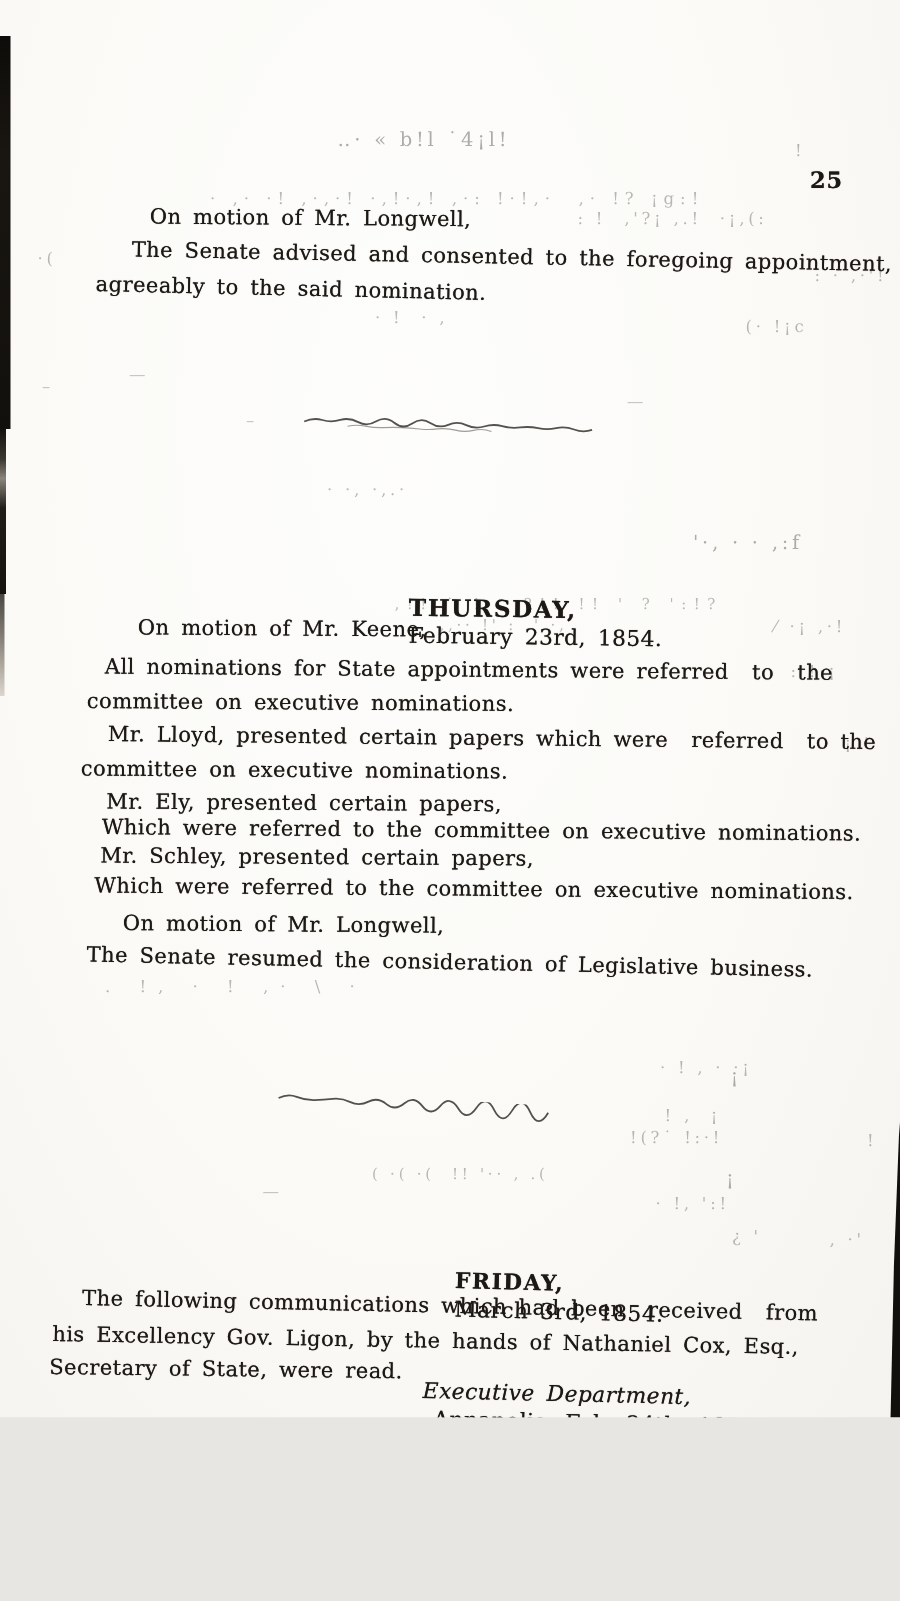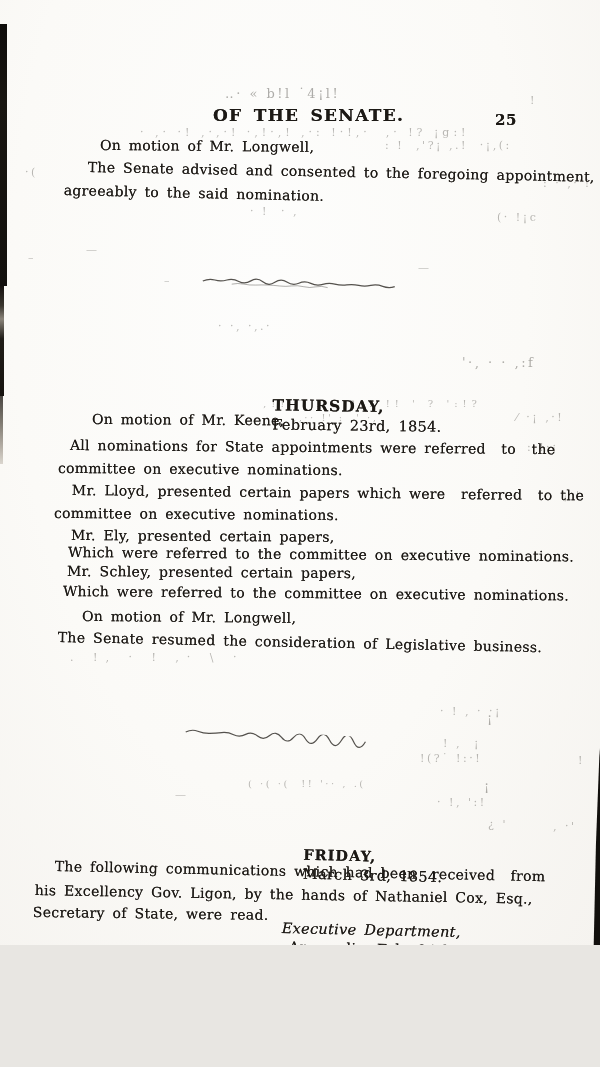--- a/index.html
+++ b/index.html
@@ -80,22 +80,21 @@
   <span class="gh" style="left:578px;top:754px;">!</span>
   <span class="gh gh-big" style="left:484px;top:779px;">¡</span>
   <span class="gh" style="left:248px;top:778px;font-size:10px;">( ·( ·(  !! '·· ‚ .(</span>
   <span class="gh gh-dash" style="left:175px;top:788px;">—</span>
   <span class="gh" style="left:437px;top:796px;">· !‚ ':!</span>
   <span class="gh" style="left:488px;top:818px;">¿ '</span>
   <span class="gh" style="left:553px;top:820px;">‚ ·'</span>
   <span class="gh" style="left:497px;top:945px;opacity:.5;">‚o¡</span>
   <span class="gh gh-bleed" style="left:228px;top:962px;transform-origin:50% 50%;transform:scaleX(-1) rotate(-1deg);">! !?e?'' ¡·: n·nn ¡!(': ':! ''!s?9?! !</span>
 
-  <div class="ln title" style="left:213px;top:104px;">OF THE SENATE.</div>
-  <div class="ln pagenum" style="left:495px;top:111px;">25</div>
+  <div class="ln pagenum" style="left:540px;top:111px;">25</div>
 
   <div class="ln" style="left:100px;top:136px;transform:rotate(.5deg);">On motion of Mr. Longwell,</div>
   <div class="ln" style="left:88px;top:158px;transform:rotate(1.1deg);">The Senate advised and consented to the foregoing appointment,</div>
   <div class="ln" style="left:64px;top:181px;transform:rotate(1.3deg);">agreeably to the said nomination.</div>
 
   <svg class="sep" style="left:202px;top:276px;transform:rotate(2.2deg);" width="194" height="12">
     <path d="M1,5 q6,-3 12,-1.5 t12,-0.5 t12,1 t12,-1 t12,0.5 t12,0 t12,-0.8 t12,0.8 t12,-0.3 t12,0.5 t12,-0.7 t12,0.4 t12,0 t12,-0.5 t12,0.5 t12,-0.2" stroke="#2a2722" stroke-width="1.2" fill="none" opacity=".8"></path>
     <path d="M30,7 q6,-1.5 12,-0.5 t12,0.5 t12,-0.5 t12,0.5 t12,-0.5 t12,0.3 t12,-0.3 t12,0.3" stroke="#2a2722" stroke-width=".8" fill="none" opacity=".45"></path>
   </svg>
 

